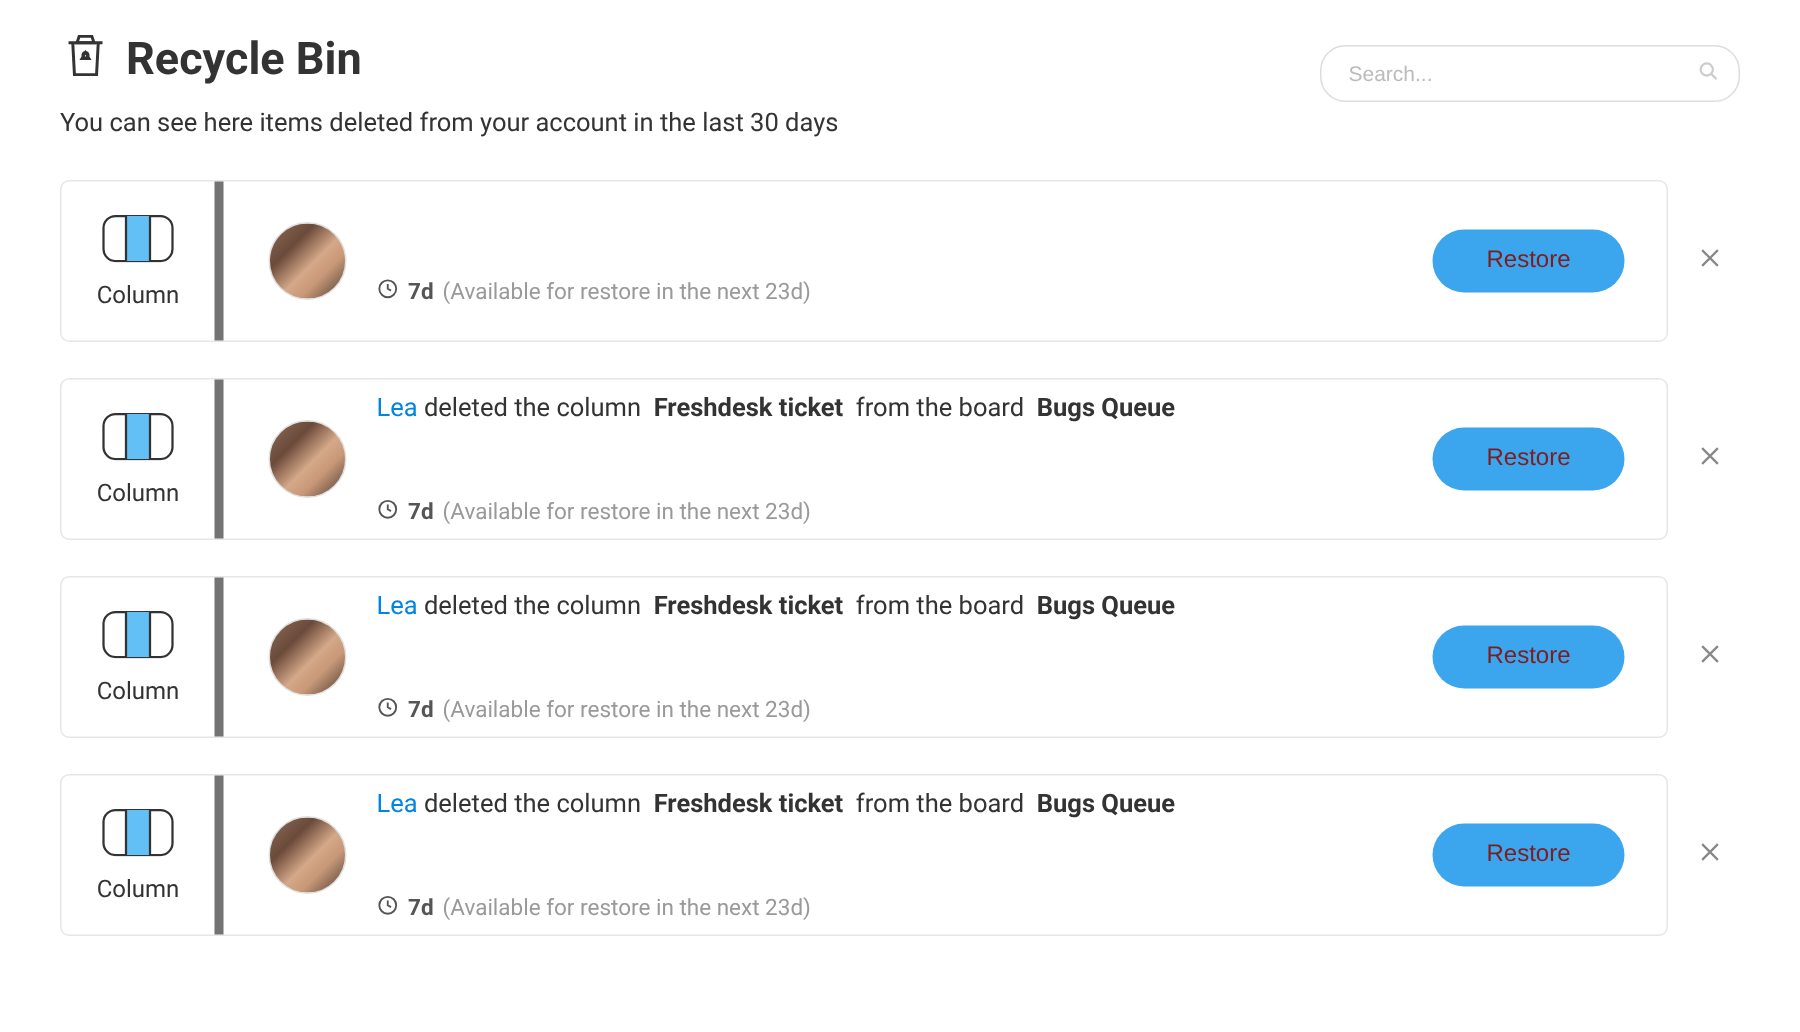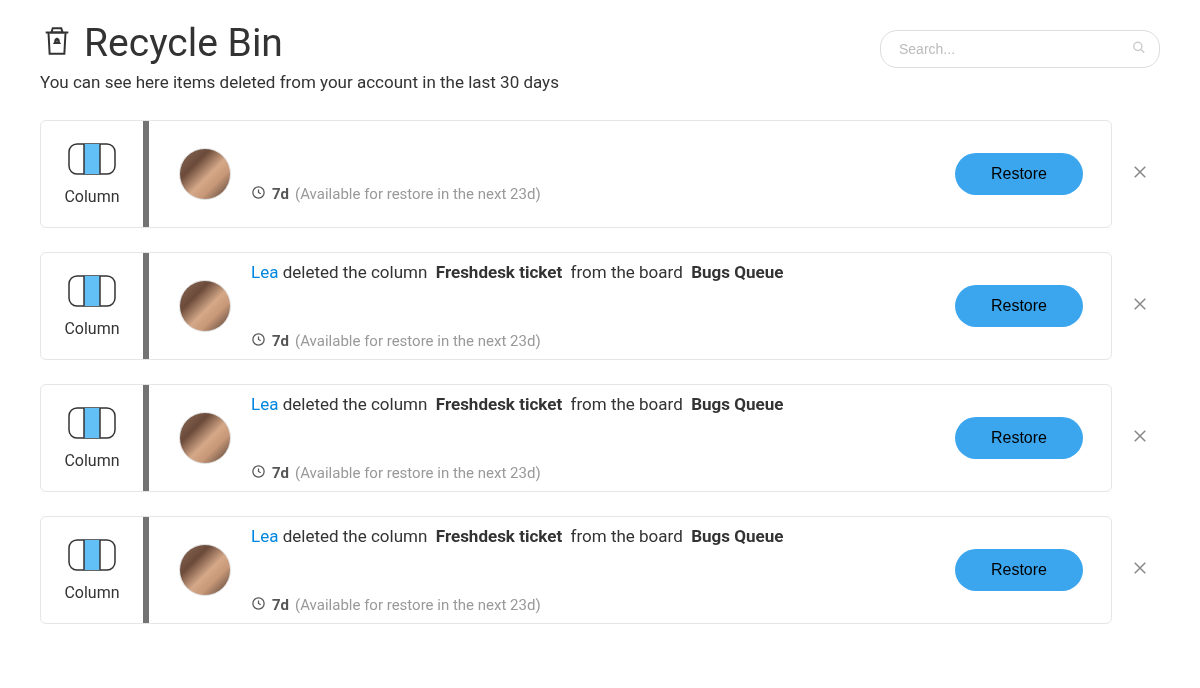--- a/index.html
+++ b/index.html
@@ -19,22 +19,22 @@
       justify-content: space-between;
       align-items: flex-start;
       margin-bottom: 4px;
     }
     .title-wrap {
       display: flex;
       align-items: center;
       gap: 10px;
     }
     .title {
-      font-size: 39px;
-      font-weight: 400;
+      font-size: 30px;
+      font-weight: 700;
       color: #333;
     }
     .subtitle {
       font-size: 17px;
       color: #333;
       margin-bottom: 28px;
     }
     .search-wrap {
       position: relative;
       margin-top: 10px;
@@ -119,21 +119,21 @@
       font-size: 15px;
       color: #999;
       margin-top: 40px;
     }
     .meta .age {
       font-weight: 700;
       color: #555;
     }
     .restore-btn {
       background: #3ba5ee;
-      color: #000000;
+      color: #7f1d1d;
       border: none;
       border-radius: 24px;
       height: 42px;
       padding: 0 36px;
       font-size: 16px;
       cursor: pointer;
       margin-right: 28px;
     }
     .close-btn {
       width: 40px;

